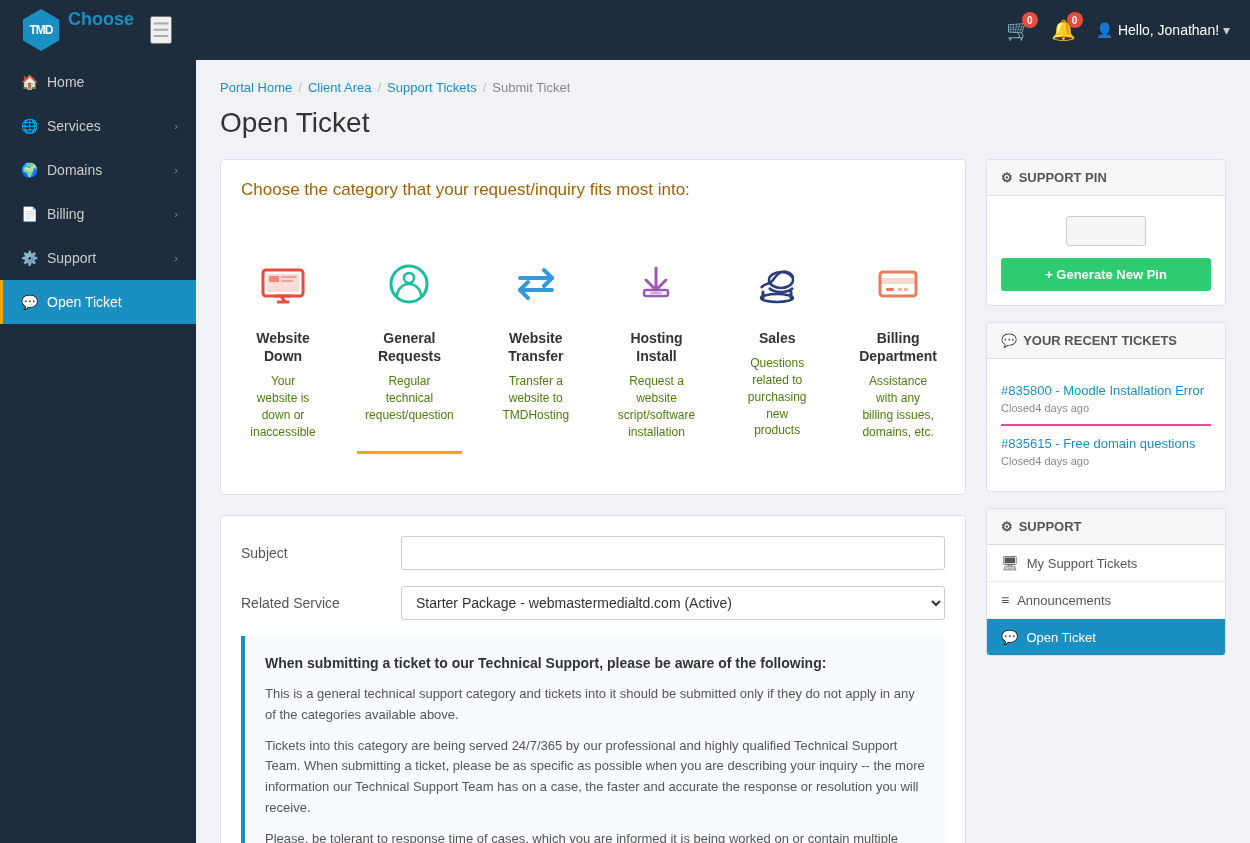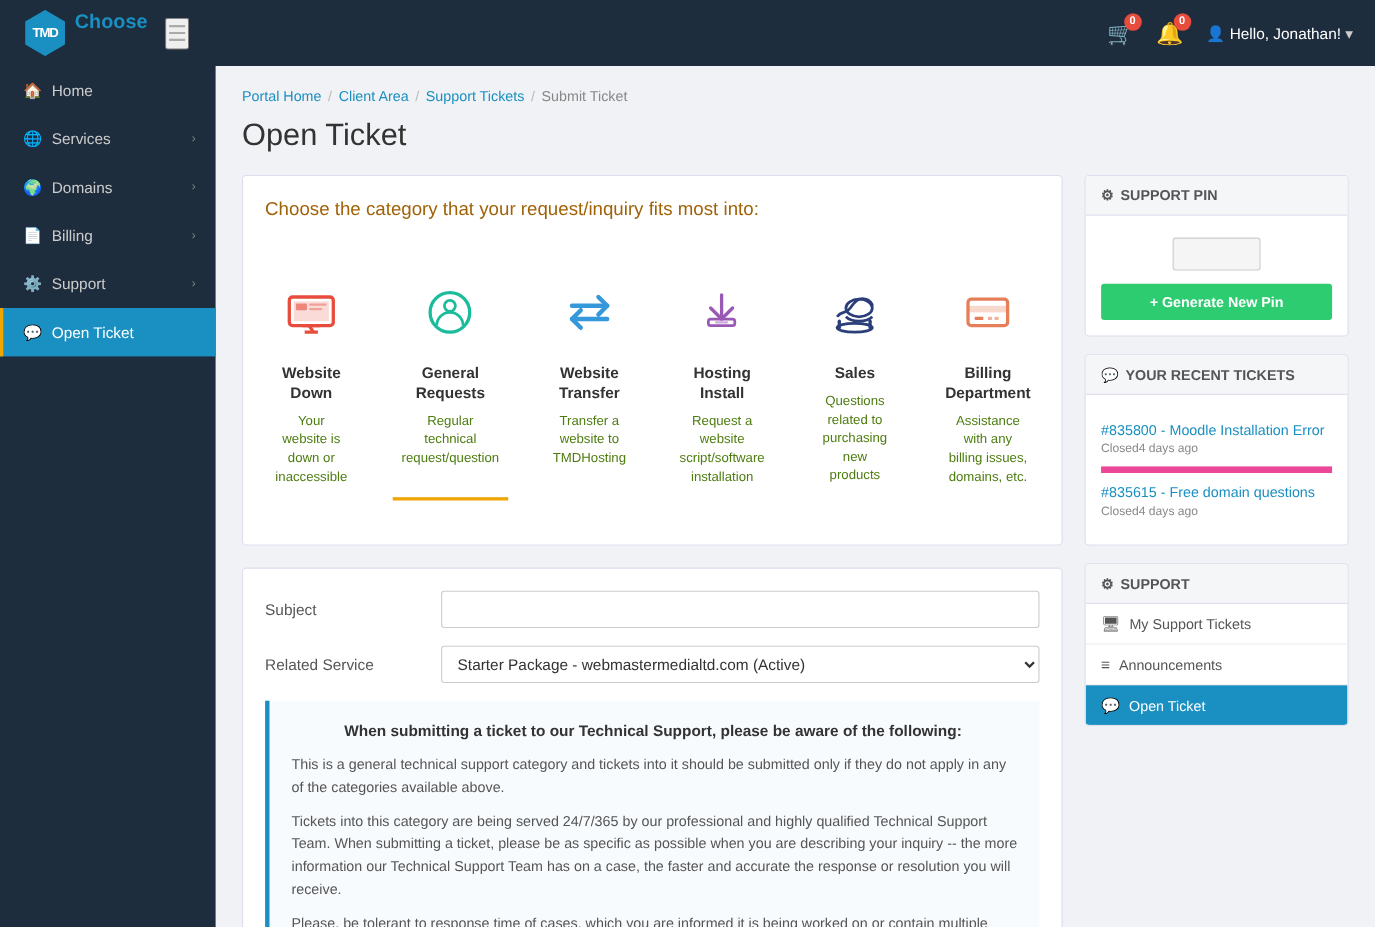--- a/index.html
+++ b/index.html
@@ -127,21 +127,21 @@
       flex: 1; height: 34px; border: 1px solid #ccc;
       border-radius: 3px; padding: 0 10px; font-size: 14px; color: #333;
       background: white; cursor: pointer; appearance: auto;
     }
 
     
     .info-box {
       border-left: 4px solid #1a8fc1; background: #f8fbfe;
       padding: 16px 20px; margin-top: 4px; font-size: 13px; line-height: 1.6; color: #555;
     }
-    .info-box h4 { font-size: 14px; font-weight: 600; color: #333; margin-bottom: 10px; margin-left: 48px; }
+    .info-box h4 { font-size: 14px; font-weight: 600; color: #333; margin-bottom: 10px; }
     .info-box p { margin-bottom: 10px; }
 
     
     .sidebar-card {
       background: white; border: 1px solid #dde;
       border-radius: 4px; margin-bottom: 16px; overflow: hidden;
     }
     .sidebar-card-header {
       background: #f5f6f8; border-bottom: 1px solid #dde;
       padding: 10px 14px; font-size: 13px; font-weight: 600;
@@ -154,21 +154,21 @@
       text-align: center; font-size: 14px; background: #f5f5f5;
     }
     .btn-green {
       display: block; width: 100%; padding: 9px;
       background: #2ecc71; color: white; border: none;
       border-radius: 3px; cursor: pointer; font-size: 13px; font-weight: 600;
       text-align: center;
     }
 
     
-    .ticket-item { padding: 10px 0; border-bottom: 6px solid #ec4899; }
+    .ticket-item { padding: 10px 0; border-bottom: 2px solid #ec4899; }
     .ticket-item:last-child { border-bottom: none; }
     .ticket-link { color: #1a8fc1; font-size: 13px; text-decoration: none; display: block; margin-bottom: 4px; }
     .ticket-meta { display: flex; font-size: 11px; color: #888; }
 
     
     .support-nav-item {
       display: flex; align-items: center; gap: 8px;
       padding: 10px 14px; color: #555; cursor: pointer;
       border-bottom: 1px solid #eee; font-size: 13px;
     }

